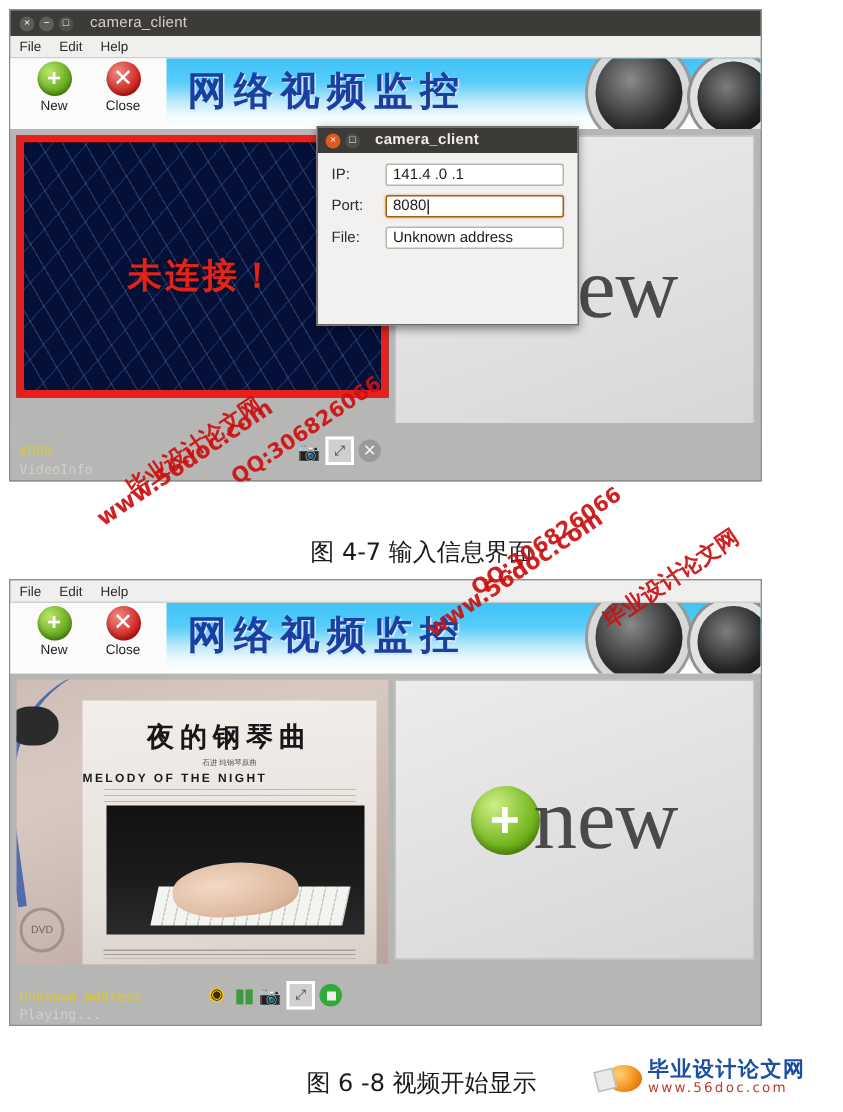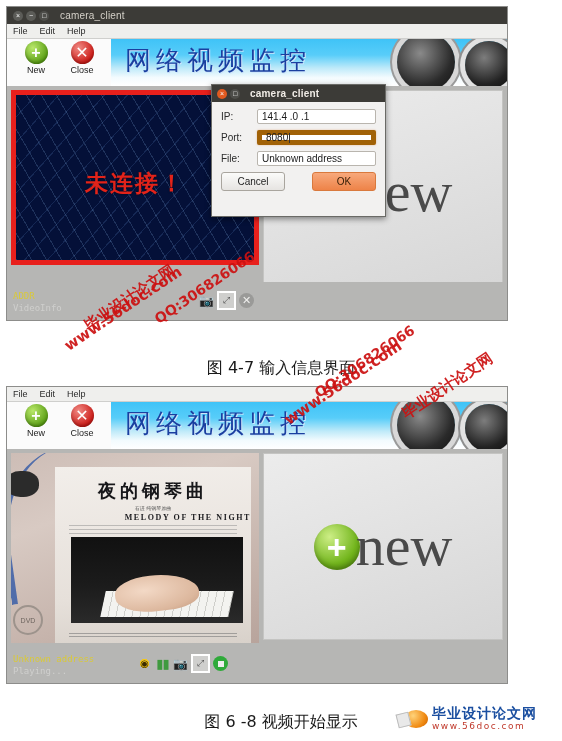--- a/index.html
+++ b/index.html
@@ -38,21 +38,21 @@
   .circ.green{background:radial-gradient(circle at 34% 30%,#b9e86a,#5a9e14 72%,#3c7a08);
               box-shadow:inset 0 -2px 3px rgba(0,0,0,.25);}
   .circ.red{background:radial-gradient(circle at 34% 30%,#f08a84,#cc1c18 70%,#9d0f0c);
             box-shadow:inset 0 -2px 3px rgba(0,0,0,.25);}
 
   
   .banner{flex:1;position:relative;overflow:hidden;
     background:linear-gradient(180deg,#3fc3f7 0%,#58cdf9 34%,#bfeaf9 62%,#f3fbfe 82%,#ffffff 100%);}
   .banner .cn{
     position:absolute;left:14px;top:4px;font-size:26px;letter-spacing:5px;
-    color:#1a3fa0;font-family:"DejaVu Sans",sans-serif;font-weight:normal;
+    color:#1a3fa0;font-family:"DejaVu Sans",sans-serif;font-weight:bold;
     text-shadow:1px 1px 0 #cfe6fb;
   }
   .lens{position:absolute;border-radius:50%;}
   .lensA{width:58px;height:58px;right:52px;top:-6px;
     background:radial-gradient(circle at 40% 35%,#8a8a8a,#2a2a2a 62%,#101010 100%);
     box-shadow:0 0 0 5px #d8d8d8, 0 0 0 7px #9a9a9a;}
   .lensB{width:48px;height:48px;right:-6px;top:2px;
     background:radial-gradient(circle at 40% 35%,#7d7d7d,#222 62%,#0c0c0c 100%);
     box-shadow:0 0 0 5px #e2e2e2, 0 0 0 7px #8f8f8f;}
 
@@ -79,21 +79,21 @@
     justify-content:center;position:relative;}
   .newinner{display:flex;align-items:center;}
   .newplus{width:46px;height:46px;border-radius:50%;background:
       radial-gradient(circle at 34% 28%,#cdee86,#72b51c 62%,#4a8208);
       display:flex;align-items:center;justify-content:center;color:#fff;
       font-size:34px;font-weight:bold;line-height:1;box-shadow:inset 0 -3px 5px rgba(0,0,0,.25);}
   .newword{font-family:"Liberation Serif","DejaVu Serif",serif;font-size:58px;color:#4a4a4a;
     line-height:.9;margin-left:-4px;}
 
   
-  .statusbar{height:38px;background:#b6b6b4;display:flex;align-items:center;
+  .statusbar{height:38px;background:#b6b6b4;display:flex;align-items:flex-end;
              padding:2px 6px 0 6px;box-sizing:border-box;position:relative;}
   .statusleft{display:flex;flex-direction:column;}
   .st1{color:#d9c93a;font-size:9px;font-family:"DejaVu Sans Mono",monospace;line-height:12px;}
   .st2{color:#cfcfcd;font-size:9px;font-family:"DejaVu Sans Mono",monospace;line-height:12px;}
   .statusicons{position:absolute;display:flex;align-items:center;gap:3px;}
   .sic{width:15px;height:15px;display:flex;align-items:center;justify-content:center;
        font-size:10px;color:#fff;}
   .sic.eye{background:radial-gradient(circle,#f2c71f 0 45%,transparent 46%);border-radius:50%;color:#3a2b00;}
   .sic.pause{color:#3f9a3f;font-size:13px;letter-spacing:-1px;font-weight:bold;}
   .sic.cam{color:#555;font-size:12px;}
@@ -130,21 +130,21 @@
   .dlgtitle{height:17px;background:#3c3b37;display:flex;align-items:center;padding-left:5px;
     box-sizing:border-box;}
   .dlgtitle .wbtn.close{background:#e05a20;}
   .dlgtitle .wtitle{color:#f0ece6;font-size:10px;font-weight:bold;margin-left:7px;}
   .dlgbody{padding:7px 9px 8px 9px;}
   .frow{display:flex;align-items:center;margin-bottom:6px;}
   .flabel{width:36px;font-size:10px;color:#2b2b2b;text-align:left;}
   .finput{flex:1;height:15px;background:#fff;border:1px solid #b9b5ae;border-radius:2px;
     font-size:10px;color:#1a1a1a;display:flex;align-items:center;padding:0 4px;
     box-sizing:border-box;}
-  .finput.focus{border:5px solid #a16207;box-shadow:0 0 2px rgba(217,138,85,.6);}
+  .finput.focus{border:1px solid #a16207;box-shadow:0 0 2px rgba(217,138,85,.6);}
   .caret{display:inline-block;width:1px;height:10px;background:#333;margin-left:1px;}
   .dlgbtns{display:flex;justify-content:space-between;margin-top:2px;}
   .dbtn{width:62px;height:17px;border:1px solid #a9a59e;border-radius:3px;font-size:10px;
     display:flex;align-items:center;justify-content:center;color:#1f1f1f;
     background:linear-gradient(180deg,#fbfbfa,#e6e4e1);}
   .dbtn.ok{background:linear-gradient(180deg,#f7a97c,#ee8348);border-color:#d9793d;color:#3a2008;}
 </style>
 </head>
 <body>
 
@@ -240,28 +240,20 @@
         </div>
       </div>
 
       <div class="frow">
         <div class="flabel">File:</div>
         <div class="finput">
           <span>Unknown address</span>
         </div>
       </div>
 
-      <div class="dlgbtns">
-        <div class="dbtn">
-          <span>Cancel</span>
-        </div>
-        <div class="dbtn ok">
-          <span>OK</span>
-        </div>
-      </div>
     </div>
   </div>
 
   <div class="caption" style="top:358px;">图 4-7 输入信息界面</div>
 
   <div class="win" style="left:6px;top:386px;width:500px;height:296px;border:1px solid #8d8d8b;">
 
     <div class="menubar">
       <div class="menuitem">
         <span>File</span>
@@ -301,22 +293,22 @@
           <div style="position:absolute;left:-10px;top:-6px;width:120px;height:150px;
                       border-left:6px solid #3b5fa8;border-radius:60% 0 0 0;
                       transform:rotate(-8deg);opacity:.85;"></div>
           <div style="position:absolute;left:-6px;top:18px;width:34px;height:26px;
                       background:#2b2b2b;border-radius:45%;"></div>
           <div style="position:absolute;left:44px;top:14px;width:196px;height:176px;
                       background:linear-gradient(175deg,#f2eeea,#e6e0da 70%,#d8d1ca);">
             <div style="text-align:center;margin-top:12px;font-size:18px;letter-spacing:4px;
                         font-family:'DejaVu Serif',serif;color:#17171a;font-weight:bold;">夜的钢琴曲</div>
             <div style="text-align:center;font-size:5px;color:#555;margin-top:2px;">石进 纯钢琴原曲</div>
-            <div style="text-align:right;font-size:8px;letter-spacing:1.6px;font-weight:bold;
-                        color:#1b1b1e;margin-top:2px;font-family:Liberation Serif, serif;">MELODY OF THE NIGHT</div>
+            <div style="text-align:left;font-size:8px;letter-spacing:1.6px;font-weight:bold;
+                        color:#1b1b1e;margin-top:2px;font-family:Liberation Sans, sans-serif;">MELODY OF THE NIGHT</div>
             <div style="margin:3px 14px 0 14px;height:10px;
                         background:repeating-linear-gradient(180deg,#8d8d8d 0 1px,transparent 1px 4px);
                         opacity:.5;"></div>
             <div style="position:absolute;left:16px;top:70px;right:8px;height:86px;
                         background:linear-gradient(180deg,#111 0%,#1b1b1b 55%,#2a2a2a 100%);">
               <div style="position:absolute;left:32px;bottom:6px;width:128px;height:26px;
                           background:repeating-linear-gradient(90deg,#f3f3f0 0 7px,#cfcfcb 7px 8px);
                           transform:skewX(-12deg);"></div>
               <div style="position:absolute;left:44px;bottom:12px;width:84px;height:36px;
                           background:radial-gradient(ellipse at 35% 40%,#f3d9c6,#dcb79d 70%,#c49b80);

